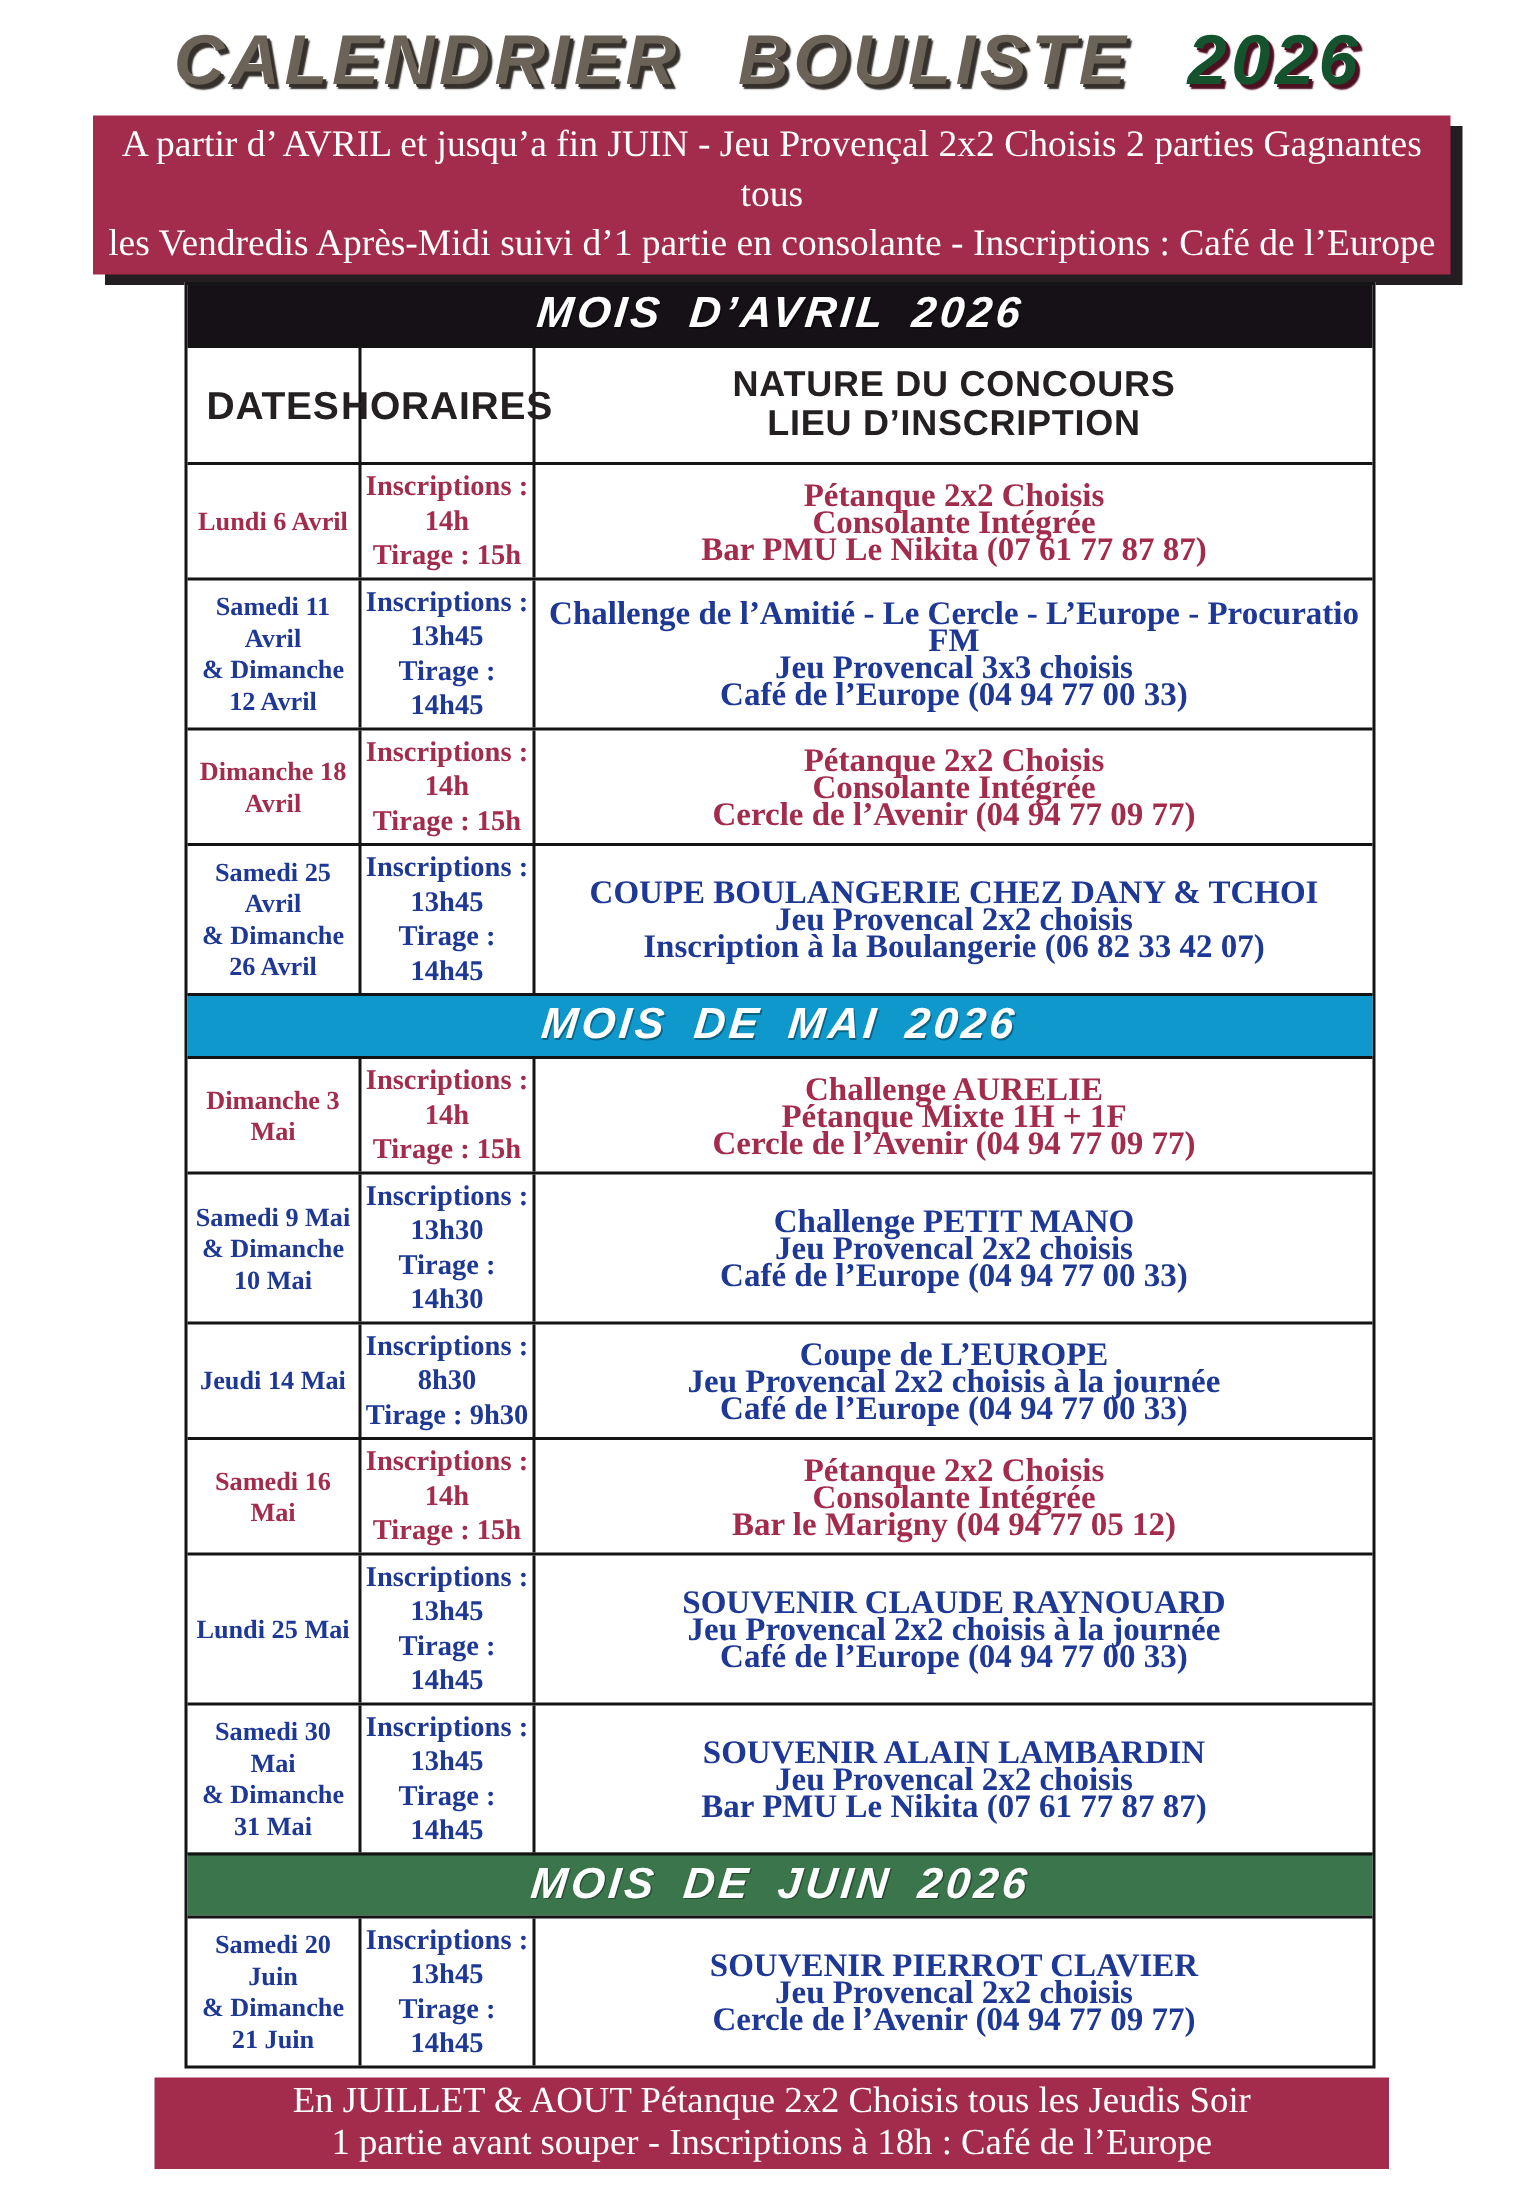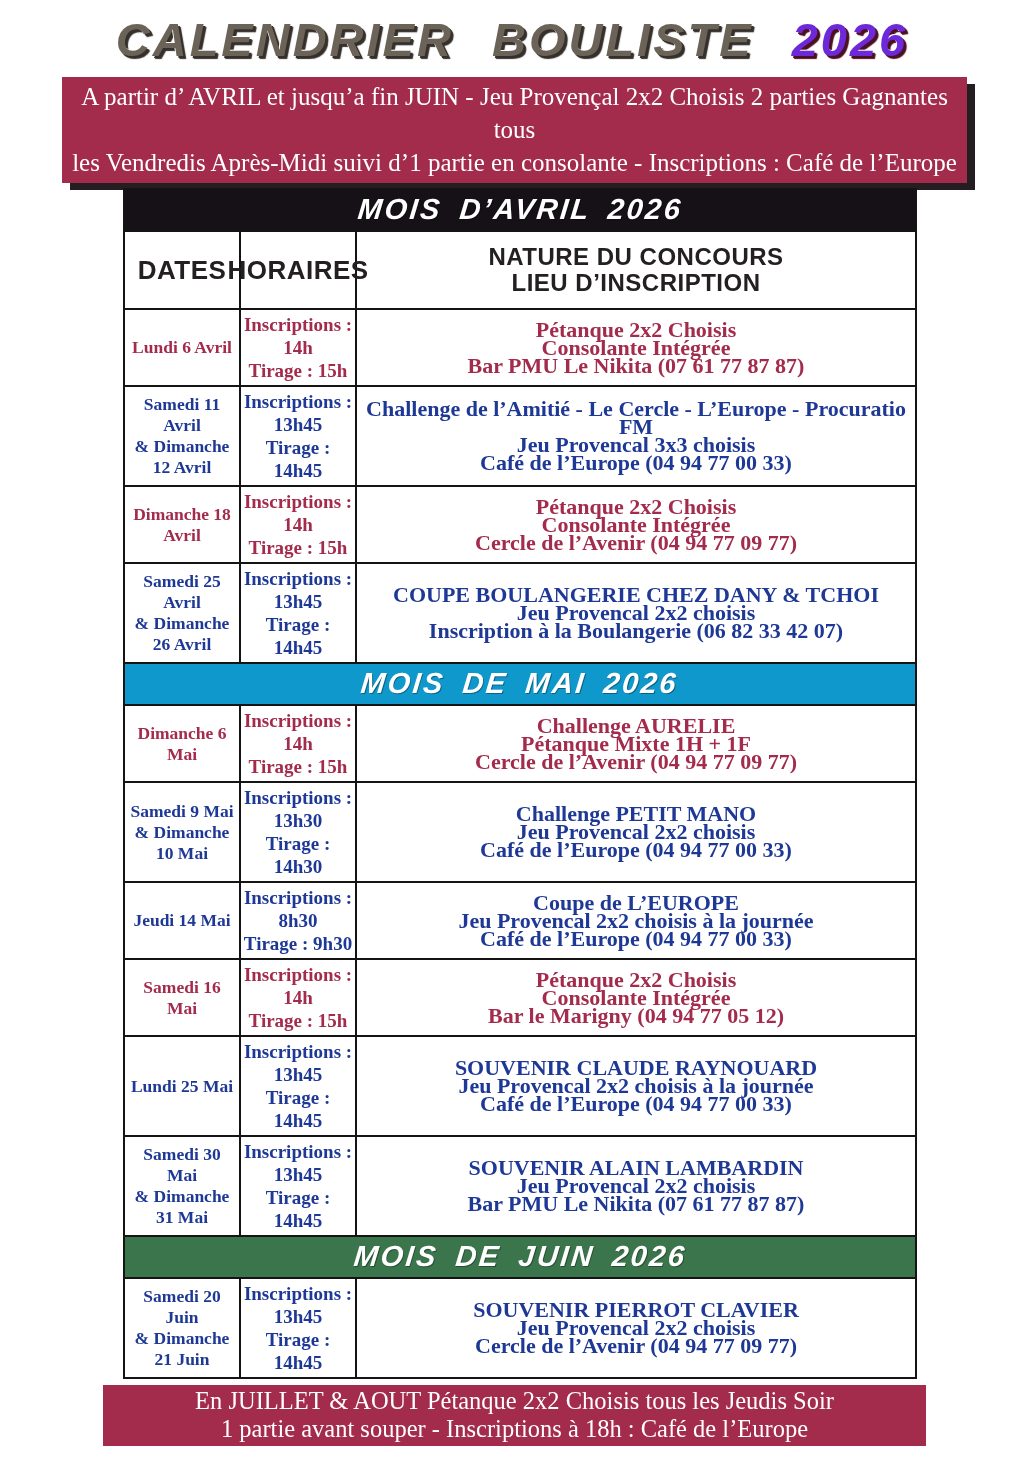--- a/index.html
+++ b/index.html
@@ -17,21 +17,21 @@
     font-family:"Liberation Sans", sans-serif;
     font-style:italic;
     font-weight:900;
     font-size:47px;
     letter-spacing:3px;
     word-spacing:22px;
     color:#6B6358;
     text-shadow:-1px -1px 0 #ffffff, 2px 2px 0 #35302b, 3px 3px 1px #35302b;
     white-space:nowrap;
   }
-  .page-title .year { color:#6d28d9; text-shadow:-1px -1px 0 #ffffff, 2px 2px 0 #4d1020, 3px 3px 1px #4d1020; }
+  .page-title .year { color:#14532d; text-shadow:-1px -1px 0 #ffffff, 2px 2px 0 #4d1020, 3px 3px 1px #4d1020; }
 
   
   .banner {
     background:#A32B4C;
     color:#ffffff;
     text-align:center;
     font-weight:normal;
     box-sizing:border-box;
   }
   .banner-top {
@@ -184,21 +184,21 @@
       </div>
       <div class="cell nature">
         <div>COUPE BOULANGERIE CHEZ DANY &amp; TCHOI</div>
         <div>Jeu Provencal 2x2 choisis</div>
         <div>Inscription à la Boulangerie (06 82 33 42 07)</div>
       </div>
     </div>
     <div class="month-band" style="background: rgb(14, 152, 204);"><div class="month-title">MOIS DE MAI 2026</div></div>
     <div class="event-row c-red">
       <div class="cell date">
-        <div>Dimanche 6 Mai</div>
+        <div>Dimanche 3 Mai</div>
       </div>
       <div class="cell hours">
         <div>Inscriptions : 14h</div>
         <div>Tirage : 15h</div>
       </div>
       <div class="cell nature">
         <div>Challenge AURELIE</div>
         <div>Pétanque Mixte 1H + 1F</div>
         <div>Cercle de l’Avenir (04 94 77 09 77)</div>
       </div>

